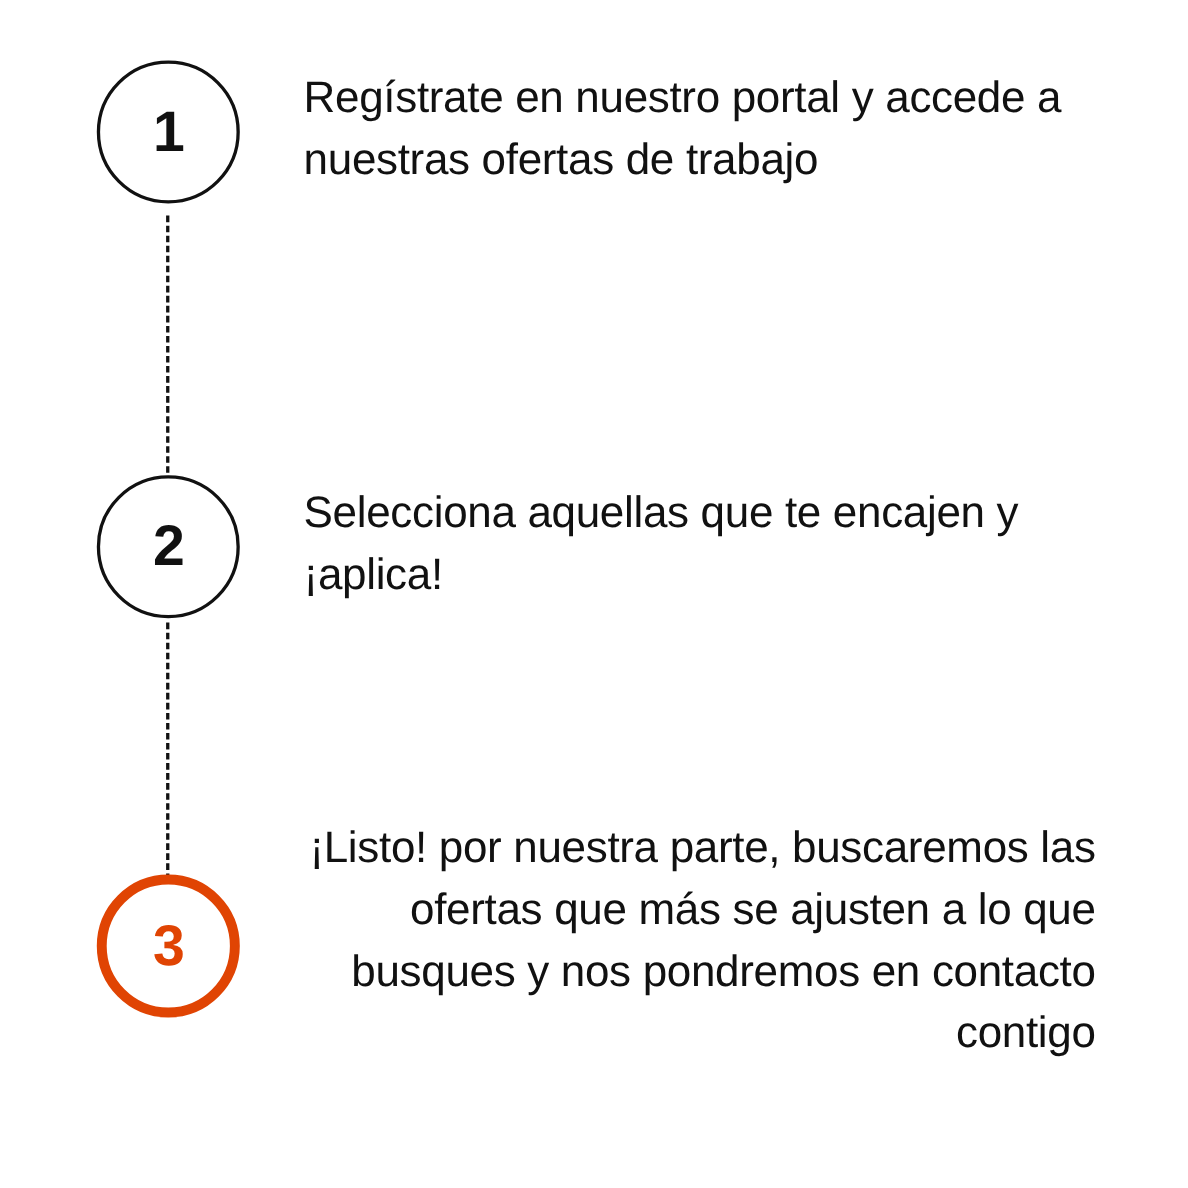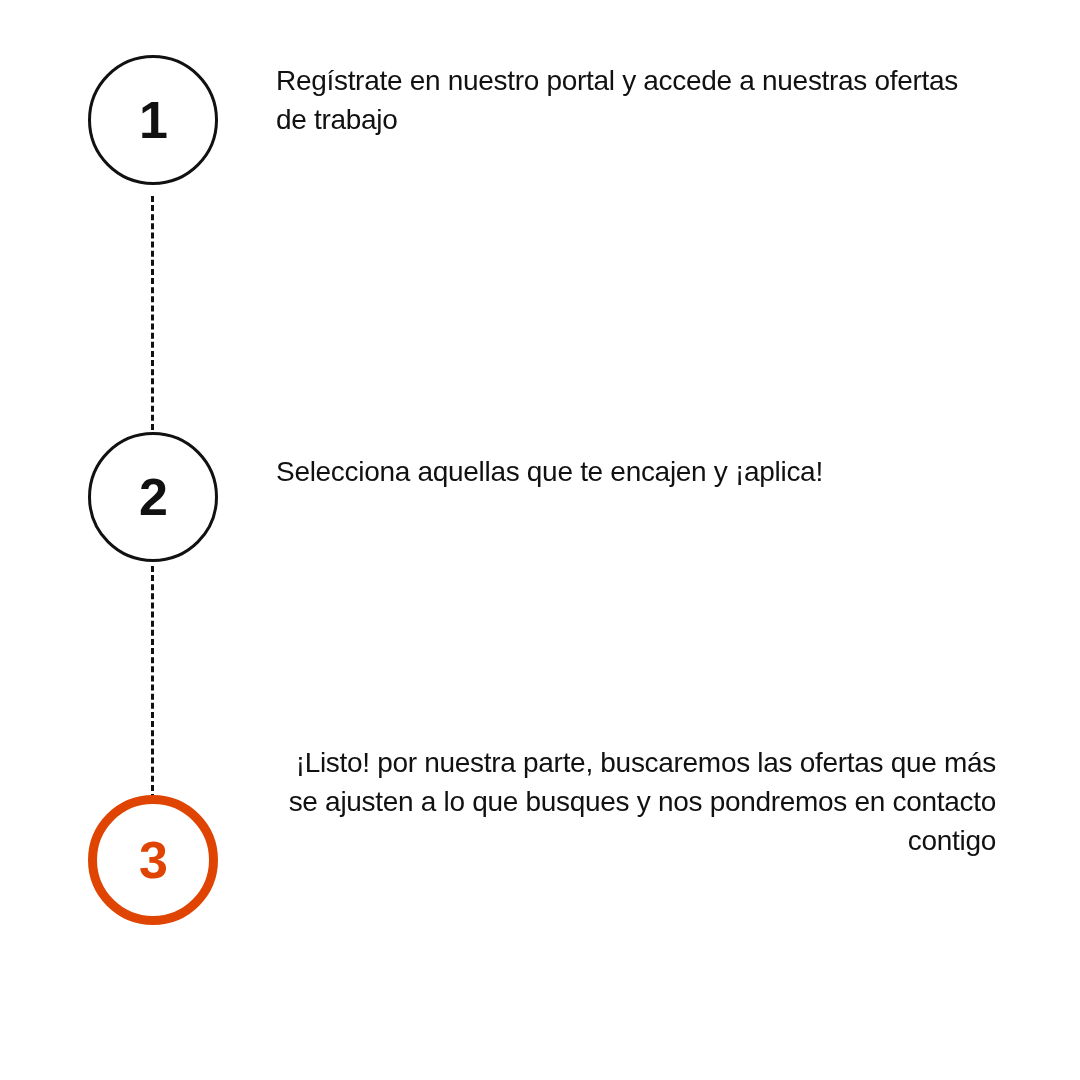--- a/index.html
+++ b/index.html
@@ -63,30 +63,30 @@
   .circle.accent {
     border-color: #e04403;
     border-width: 9px;
   }
   .circle.accent .num {
     color: #e04403;
   }
 
   .step-text {
     margin-left: 58px;
-    font-size: 28px;
+    font-size: 40px;
     line-height: 1.40;
     color: #111111;
     font-weight: 500;
     max-width: 720px;
     letter-spacing: -0.3px;
   }
 
   .step-1 .step-text { margin-top: 6px; }
-  .step-2 .step-text { margin-top: 20px; }
+  .step-2 .step-text { margin-top: 6px; }
   .step-3 .step-text { margin-top: -52px; text-align: right; }
 </style>
 </head>
 <body>
 
 <div class="stepper">
 
   <div class="connector connector-1"></div>
   <div class="connector connector-2"></div>
 

